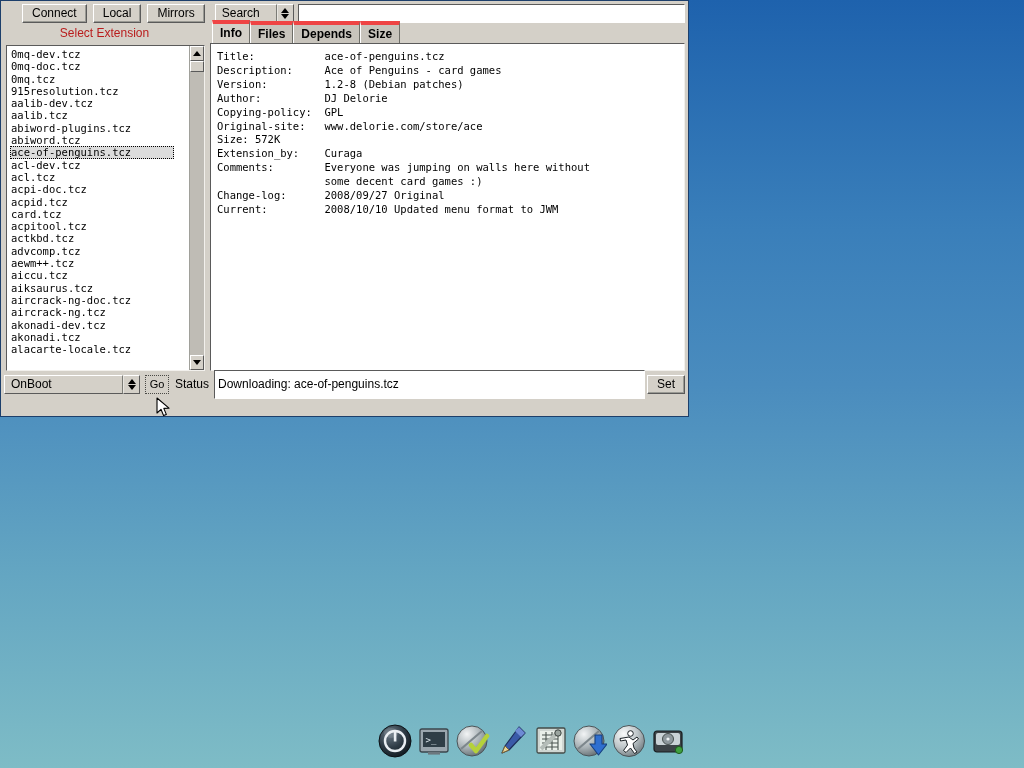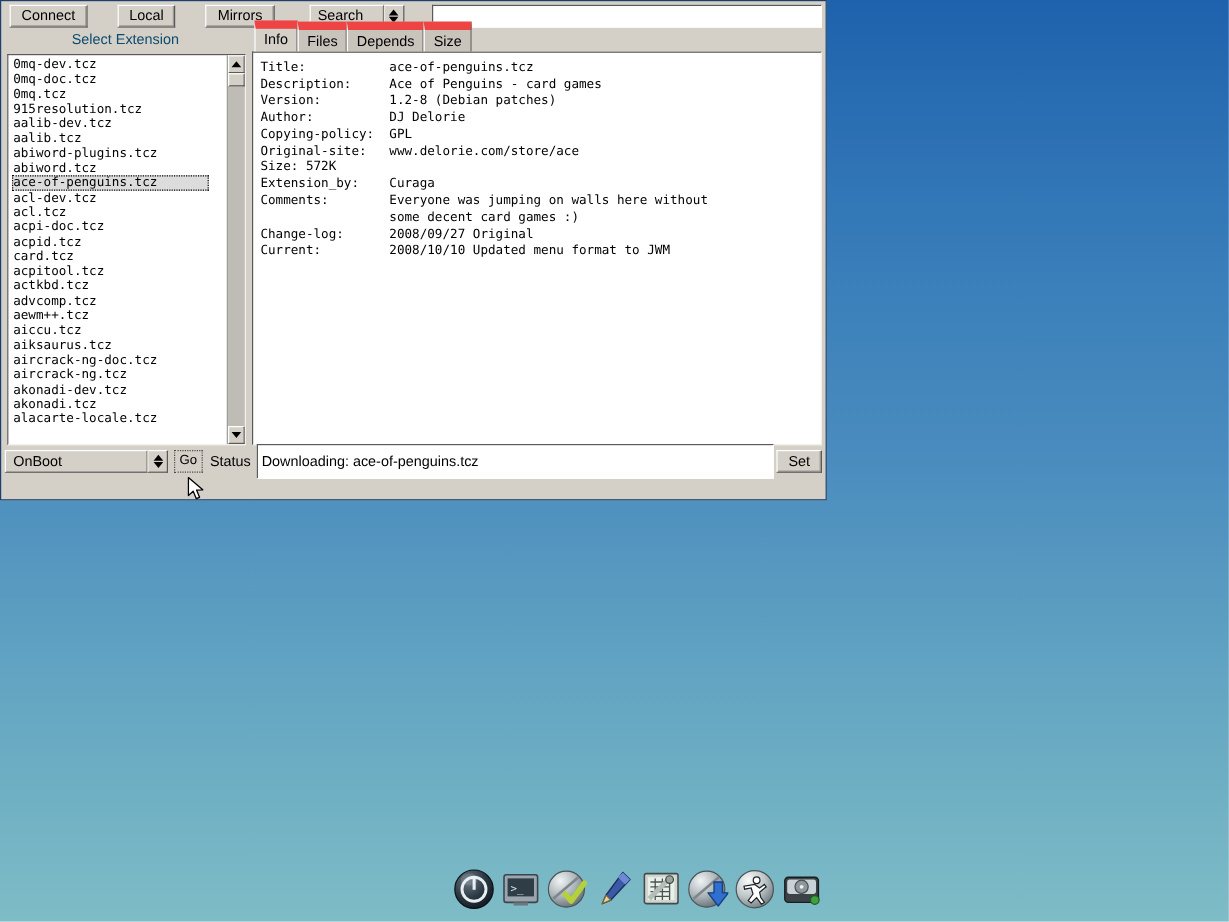--- a/index.html
+++ b/index.html
@@ -56,23 +56,22 @@
     color: #0a1828;
     font-family: "DejaVu Sans", sans-serif;
   }
   .tbtn svg { display:block; }
 
   
   .toolbar-row {
     display: flex;
     align-items: center;
     height: 22px;
-    padding: 2px 3px 0 7px;
-    box-sizing: border-box;
-    gap: 19px;
+    padding: 2px 3px 0 21px;
+    box-sizing: border-box;
   }
   .btn {
     font-family: "Liberation Sans", sans-serif;
     font-size: 12px;
     color: #000;
     background: #d4d0c8;
     border-top: 1px solid #ffffff;
     border-left: 1px solid #ffffff;
     border-right: 1px solid #5a5a5a;
     border-bottom: 1px solid #5a5a5a;
@@ -134,21 +133,21 @@
     outline: none;
   }
 
   
   .body-split { display: flex; padding: 0 3px; height: 348px; box-sizing: border-box; }
 
   .left-pane { width: 201px; display: flex; flex-direction: column; }
   .pane-header {
     text-align: center;
     font-size: 12px;
-    color: #0c4a6e;
+    color: #b91c1c;
     padding: 3px 0 5px 0;
     line-height: 14px;
   }
   .listbox-wrap {
     flex: 1;
     display: flex;
     background: #ffffff;
     border-top: 1px solid #5a5a5a;
     border-left: 1px solid #5a5a5a;
     border-right: 1px solid #f2f0ec;
@@ -213,27 +212,28 @@
   .sb-ar-up { width:0;height:0;border-left:4px solid transparent;border-right:4px solid transparent;border-bottom:5px solid #000; }
   .sb-ar-dn { width:0;height:0;border-left:4px solid transparent;border-right:4px solid transparent;border-top:5px solid #000; }
 
   
   .right-pane { flex: 1; display: flex; flex-direction: column; margin-left: 5px; }
   .tabs { display: flex; height: 21px; align-items: flex-end; padding-left: 2px; }
   .tab {
     font-size: 12px;
     padding: 2px 7px 3px 7px;
     background: #c8c4bc;
-    border-top: 7px solid #ef4444;
+    border-top: 4px solid #ef4444;
     border-left: 1px solid #ffffff;
     border-right: 1px solid #6e6e68;
     box-sizing: border-box;
     line-height: 14px;
     cursor: default;
     color: #000;
+    font-weight: bold;
   }
   .tab.active {
     background: #d4d0c8;
     padding-bottom: 4px;
   }
   .info-panel {
     flex: 1;
     background: #ffffff;
     border-top: 1px solid #5a5a5a;
     border-left: 1px solid #5a5a5a;

